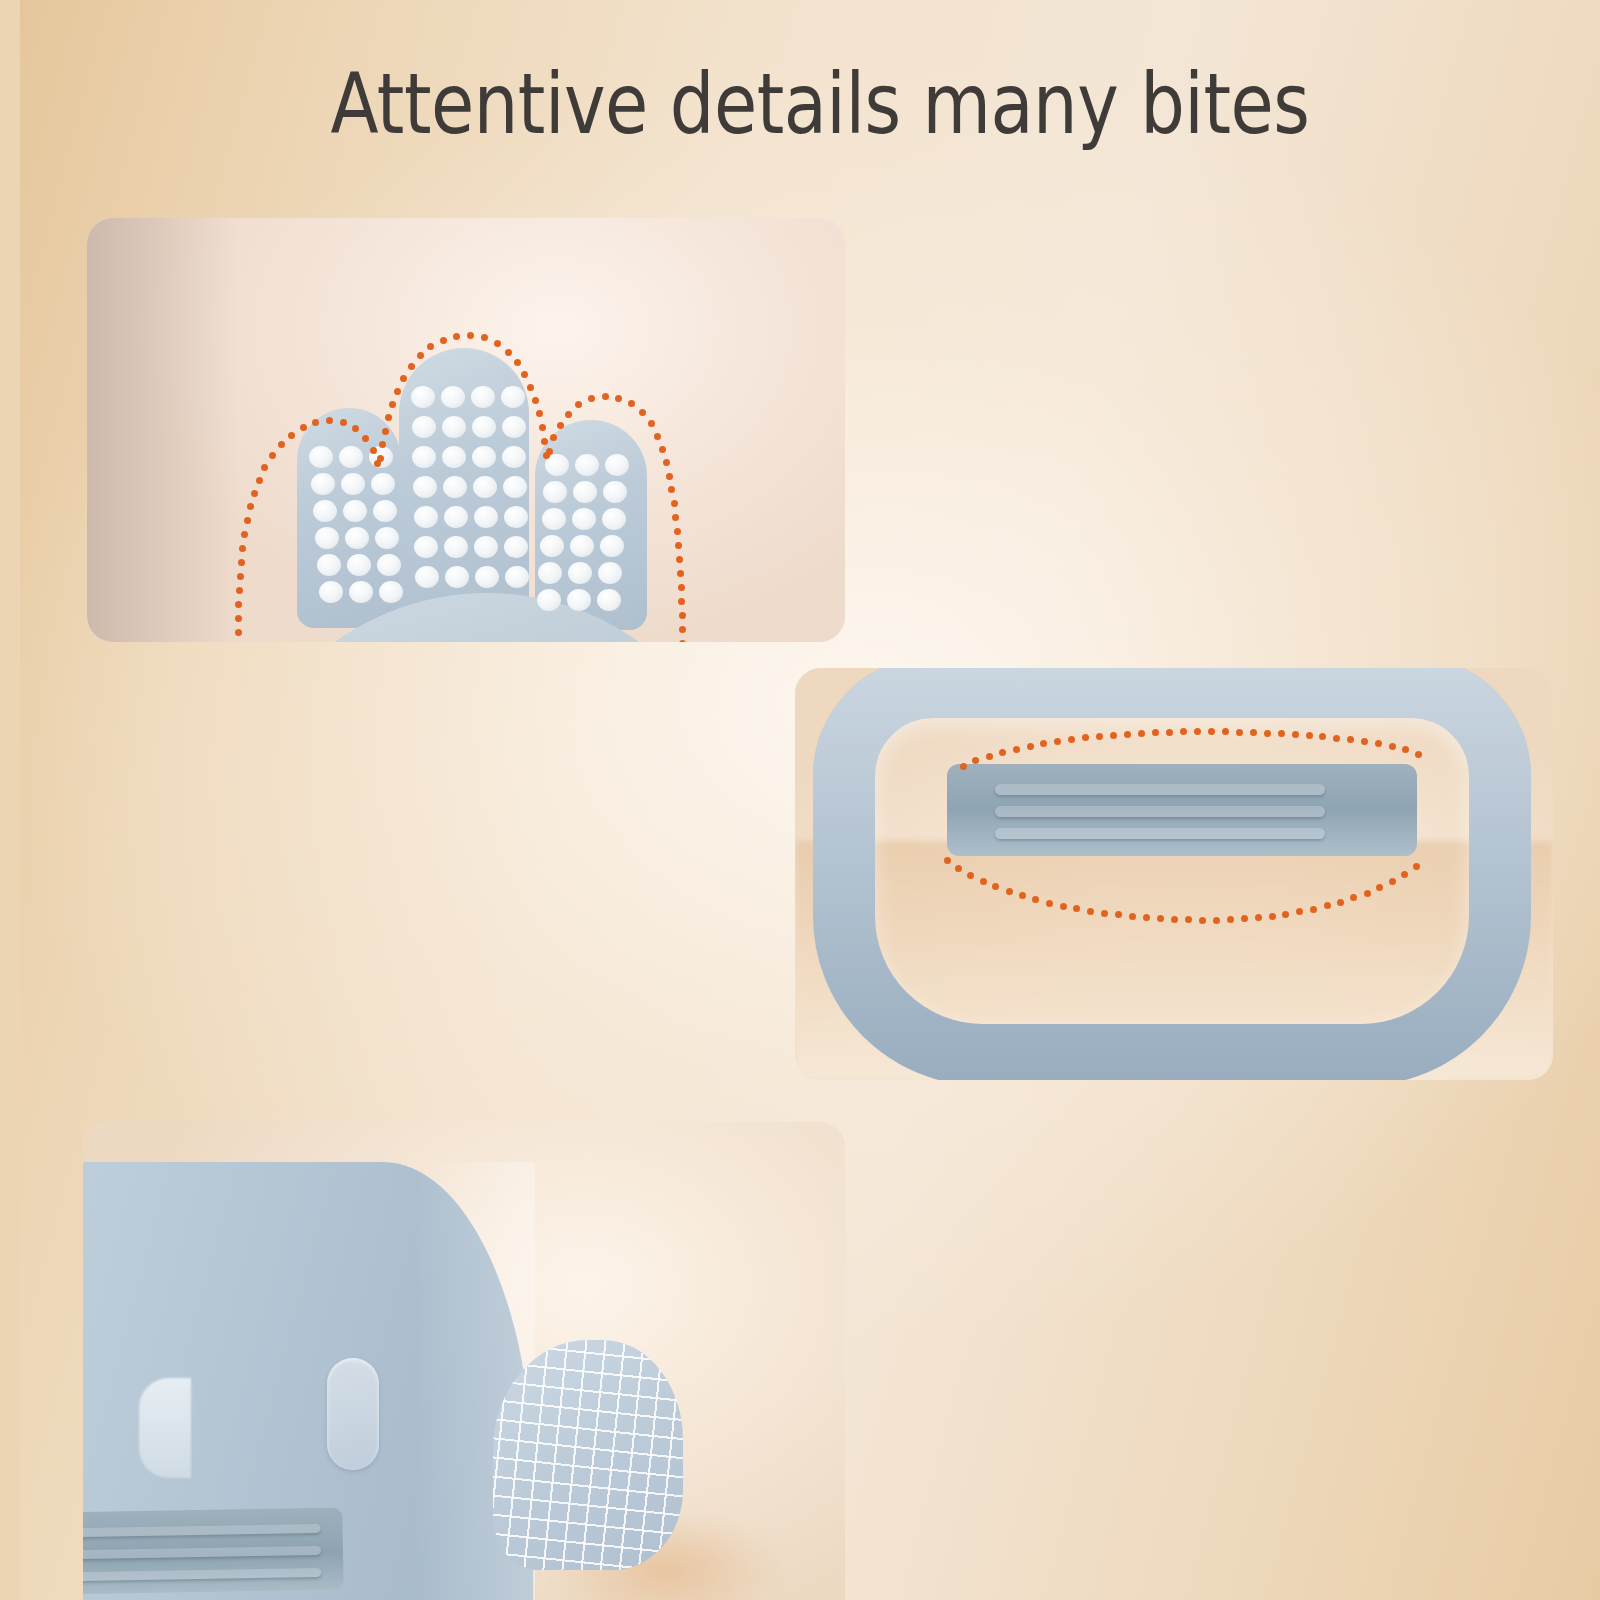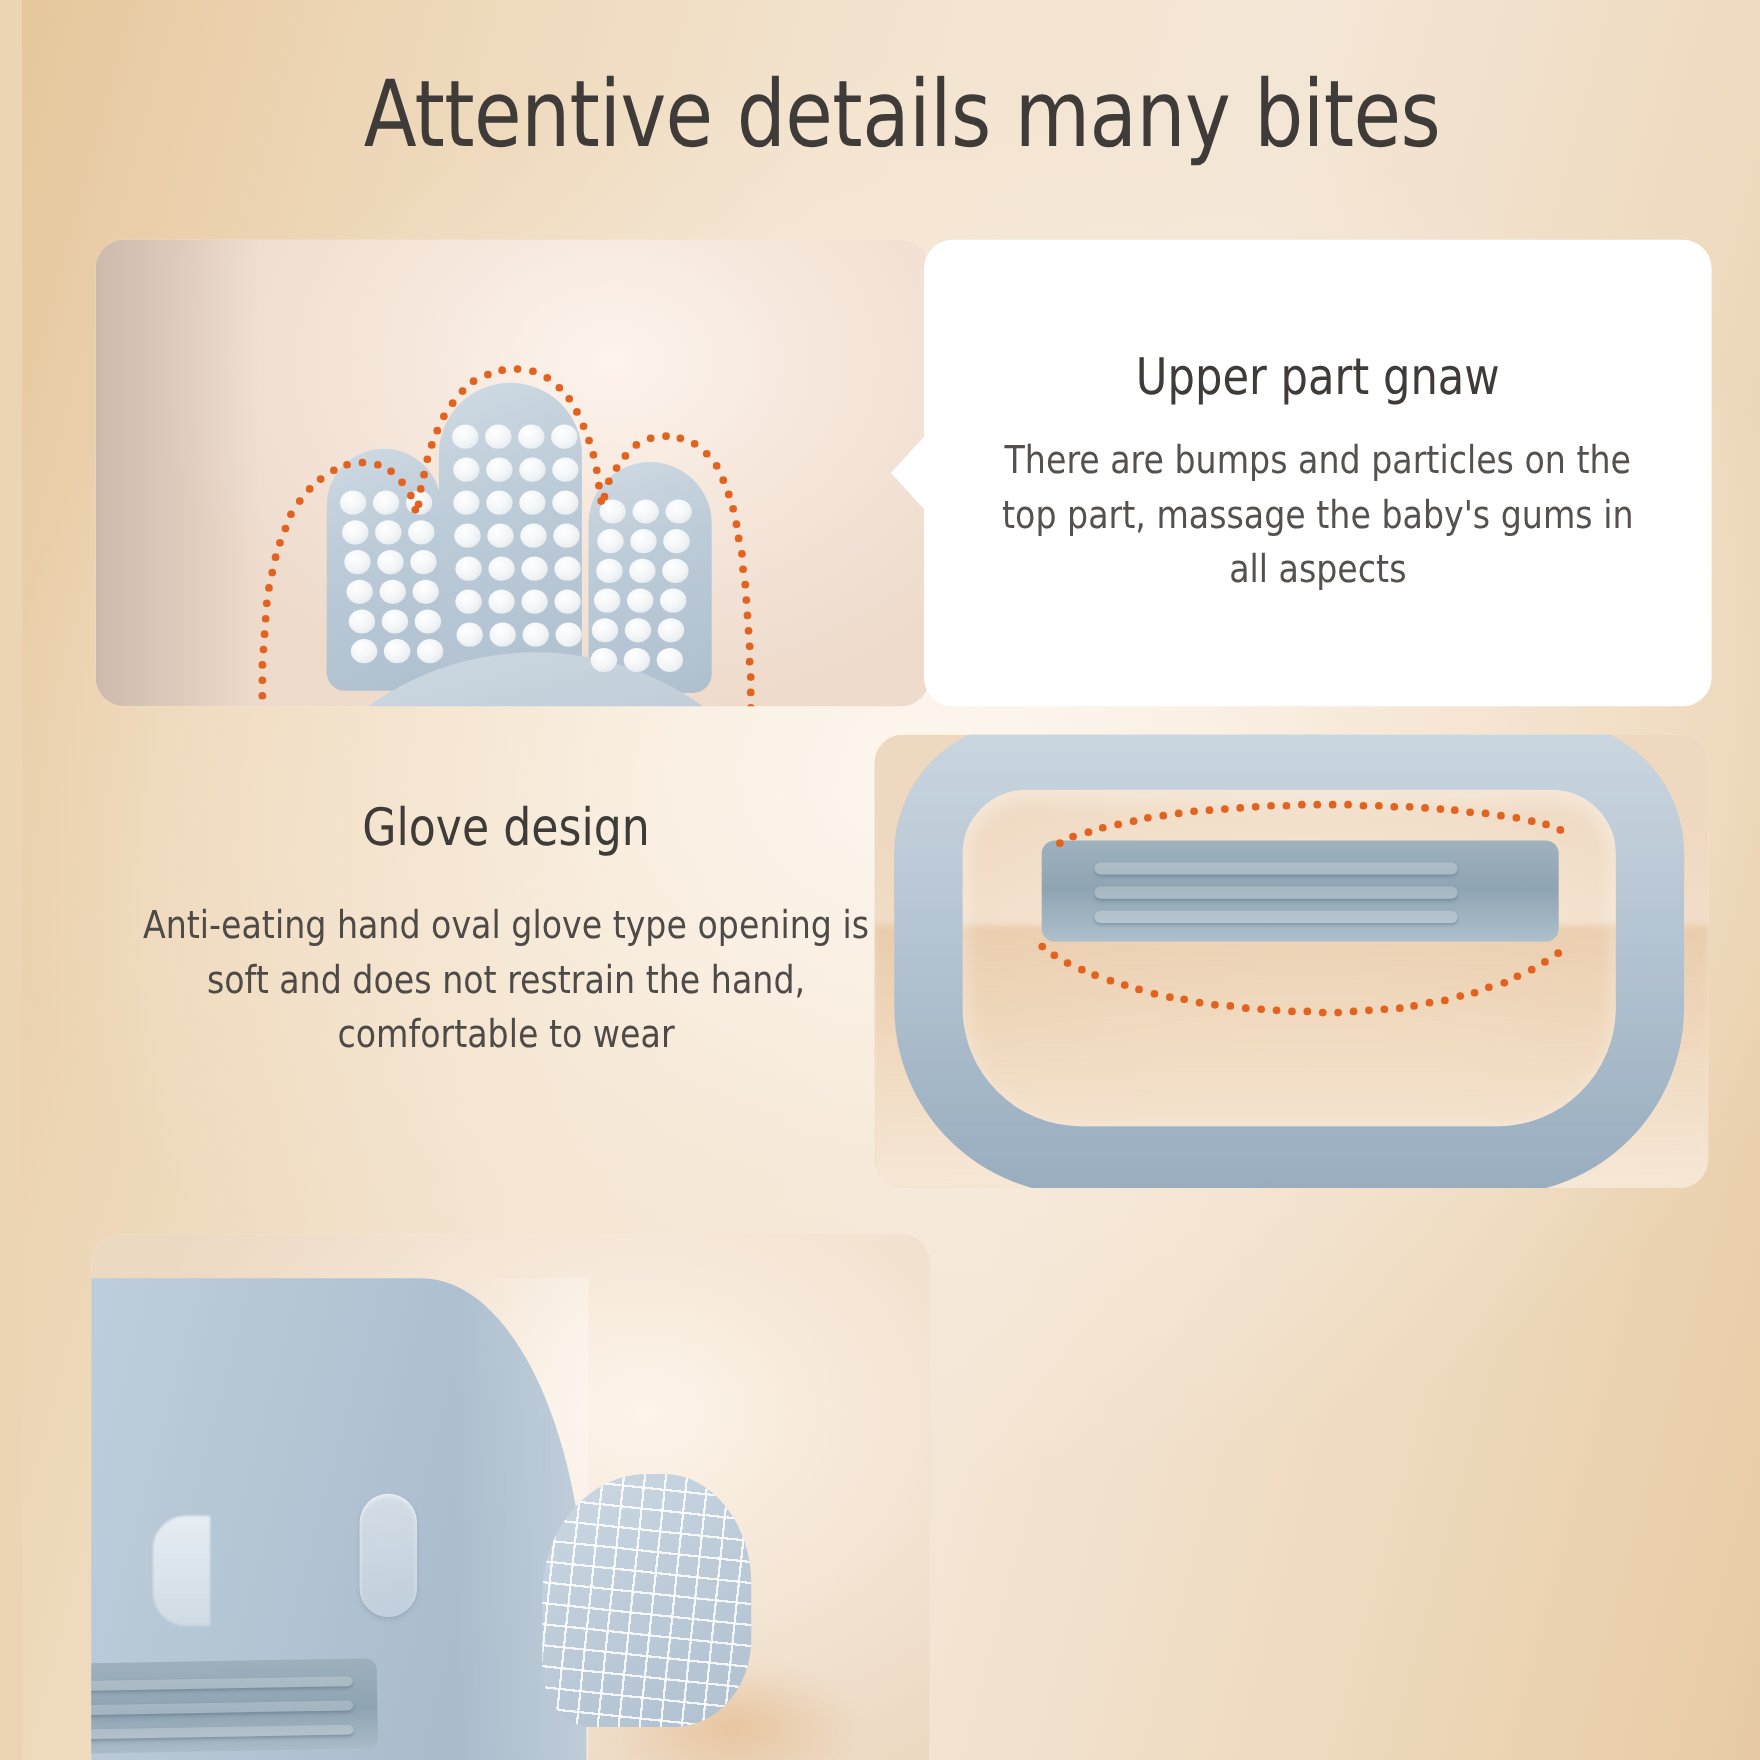--- a/index.html
+++ b/index.html
@@ -318,32 +318,21 @@
         <div class="dotline" style="left: 589.078px; top: 337.995px; background: rgb(226, 99, 31);"></div>
         <div class="dotline" style="left: 589.917px; top: 351.969px; background: rgb(226, 99, 31);"></div>
         <div class="dotline" style="left: 590.605px; top: 365.952px; background: rgb(226, 99, 31);"></div>
         <div class="dotline" style="left: 591.16px; top: 379.941px; background: rgb(226, 99, 31);"></div>
         <div class="dotline" style="left: 591.599px; top: 393.934px; background: rgb(226, 99, 31);"></div>
         <div class="dotline" style="left: 591.938px; top: 407.93px; background: rgb(226, 99, 31);"></div>
         <div class="dotline" style="left: 592.188px; top: 421.928px; background: rgb(226, 99, 31);"></div>
       </div>
   </div>
 
-  <div class="card" id="card1">
-    <div class="notch"></div>
-    <div class="card-inner">
-      <div class="h2">Upper part gnaw</div>
-      <div class="p">There are bumps and particles on the top part, massage the baby's gums in all aspects</div>
-    </div>
-  </div>
-
-  <div class="textblock" id="text2">
-    <div class="h2">Glove design</div>
-    <div class="p">Anti-eating hand oval glove type opening is soft and does not restrain the hand, comfortable to wear</div>
-  </div>
+
 
   <div class="photo" id="photo2">
     <div class="bg"></div>
     <div class="table"></div>
     <div class="nub"></div>
     <div class="ring"></div>
     <div class="ring-shade"></div>
     <div class="bar">
       <i class="rib" style="top:20px"></i>
       <i class="rib" style="top:42px"></i>

